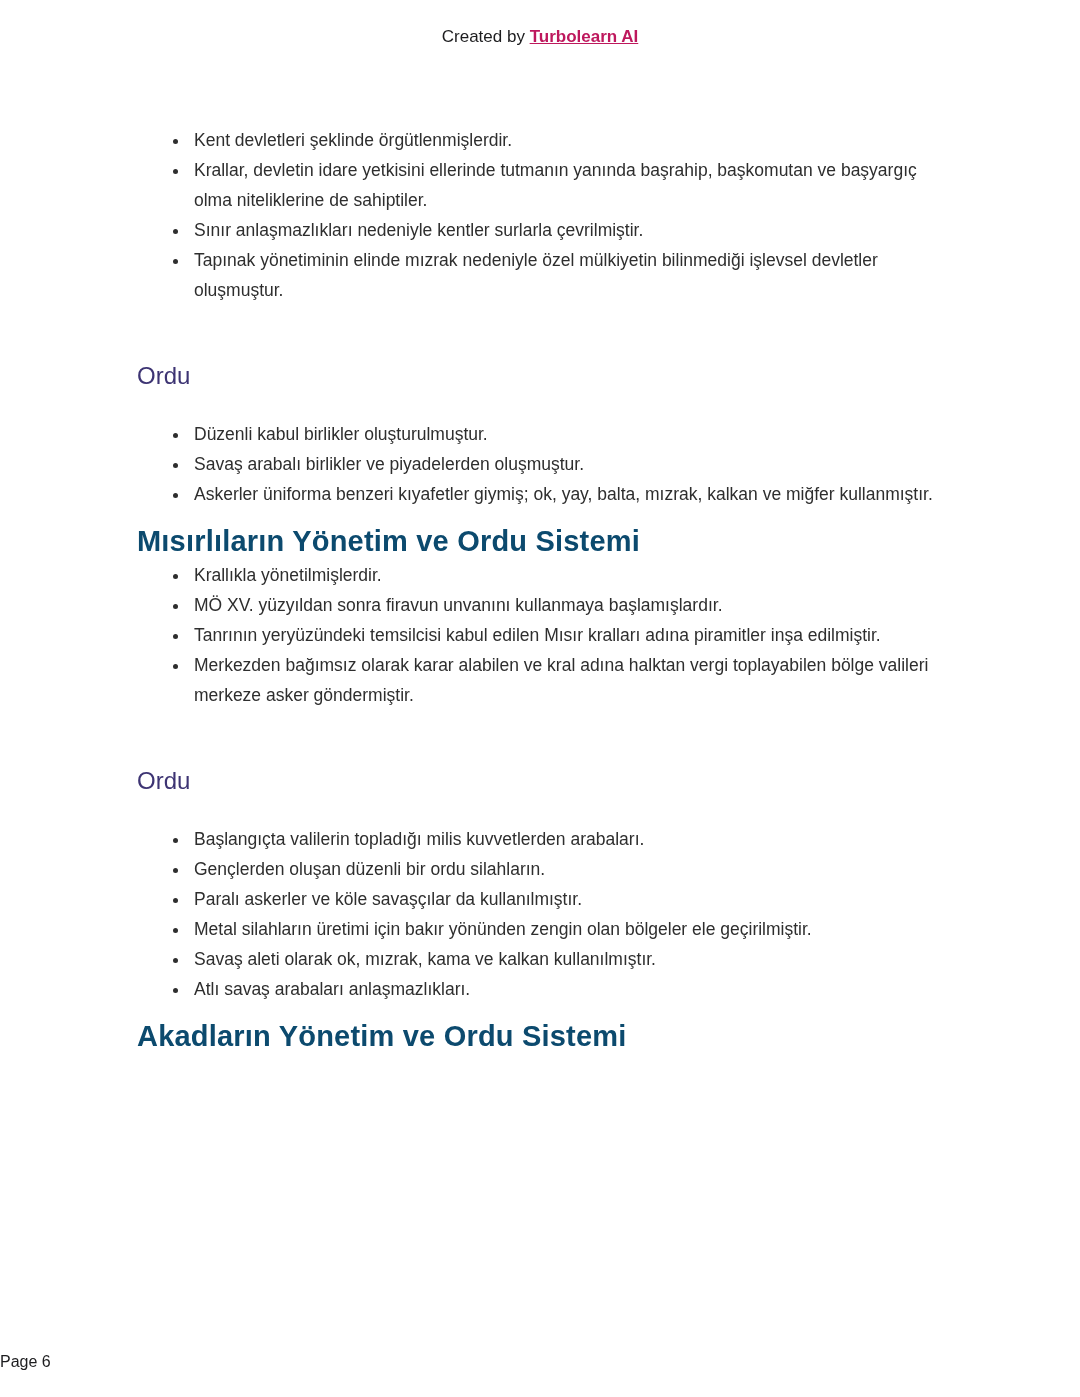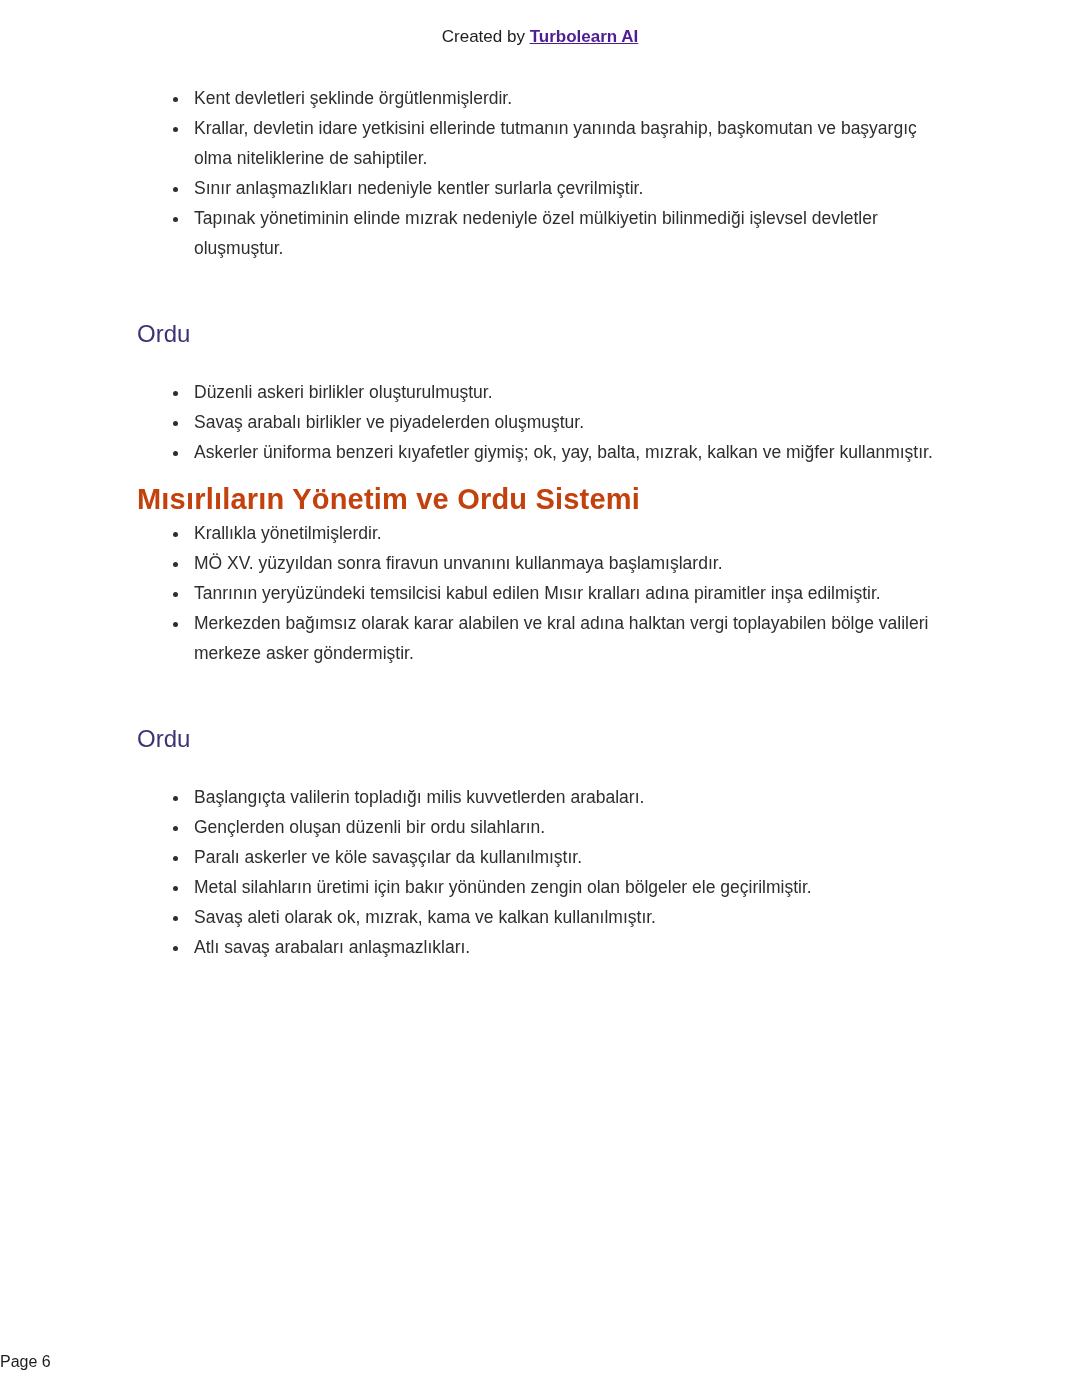--- a/index.html
+++ b/index.html
@@ -15,51 +15,51 @@
     color: #2e2e2e;
     overflow: hidden;
   }
   .page-header {
     padding-top: 27px;
     text-align: center;
     font-size: 17px;
     color: #1d1d1f;
   }
   .page-header a {
-    color: #4c1d95;
+    color: #be185d;
     font-weight: bold;
     text-decoration: underline;
     cursor: pointer;
   }
   .content {
     width: 806px;
     margin: 0 auto;
   }
   .content h1 {
     font-size: 29px;
     line-height: 37px;
     font-weight: bold;
-    color: #c2410c;
+    color: #0c4a6e;
     margin: 14px 0 0 0;
     letter-spacing: 0.2px;
   }
   .content h2 {
     font-size: 24px;
     line-height: 32px;
     font-weight: normal;
     color: #3d3473;
     margin: 55px 0 0 0;
   }
   .content ul {
     margin: 0;
     padding: 0 0 0 53px;
     list-style: disc;
   }
   .content > ul:first-child {
-    margin-top: 36px;
+    margin-top: 78px;
   }
   .content h2 + ul {
     margin-top: 27px;
   }
   .content li {
     font-size: 17.5px;
     line-height: 30px;
     color: #2e2e2e;
     padding-left: 4px;
   }
@@ -81,37 +81,38 @@
 
 <div class="content">
     <ul>
       <li>Kent devletleri şeklinde örgütlenmişlerdir.</li>
       <li>Krallar, devletin idare yetkisini ellerinde tutmanın yanında başrahip, başkomutan ve başyargıç olma niteliklerine de sahiptiler.</li>
       <li>Sınır anlaşmazlıkları nedeniyle kentler surlarla çevrilmiştir.</li>
       <li>Tapınak yönetiminin elinde mızrak nedeniyle özel mülkiyetin bilinmediği işlevsel devletler oluşmuştur.</li>
     </ul>
     <h2>Ordu</h2>
     <ul>
-      <li>Düzenli askeri birlikler oluşturulmuştur.</li>
+      <li>Düzenli kabul birlikler oluşturulmuştur.</li>
       <li>Savaş arabalı birlikler ve piyadelerden oluşmuştur.</li>
       <li>Askerler üniforma benzeri kıyafetler giymiş; ok, yay, balta, mızrak, kalkan ve miğfer kullanmıştır.</li>
     </ul>
     <h1>Mısırlıların Yönetim ve Ordu Sistemi</h1>
     <ul>
       <li>Krallıkla yönetilmişlerdir.</li>
       <li>MÖ XV. yüzyıldan sonra firavun unvanını kullanmaya başlamışlardır.</li>
       <li>Tanrının yeryüzündeki temsilcisi kabul edilen Mısır kralları adına piramitler inşa edilmiştir.</li>
       <li>Merkezden bağımsız olarak karar alabilen ve kral adına halktan vergi toplayabilen bölge valileri merkeze asker göndermiştir.</li>
     </ul>
     <h2>Ordu</h2>
     <ul>
       <li>Başlangıçta valilerin topladığı milis kuvvetlerden arabaları.</li>
       <li>Gençlerden oluşan düzenli bir ordu silahların.</li>
       <li>Paralı askerler ve köle savaşçılar da kullanılmıştır.</li>
       <li>Metal silahların üretimi için bakır yönünden zengin olan bölgeler ele geçirilmiştir.</li>
       <li>Savaş aleti olarak ok, mızrak, kama ve kalkan kullanılmıştır.</li>
       <li>Atlı savaş arabaları anlaşmazlıkları.</li>
     </ul>
+    <h1>Akadların Yönetim ve Ordu Sistemi</h1>
   </div>
 
 <div class="page-footer">
   <span>Page 6</span>
 </div>
 
 </body></html>

